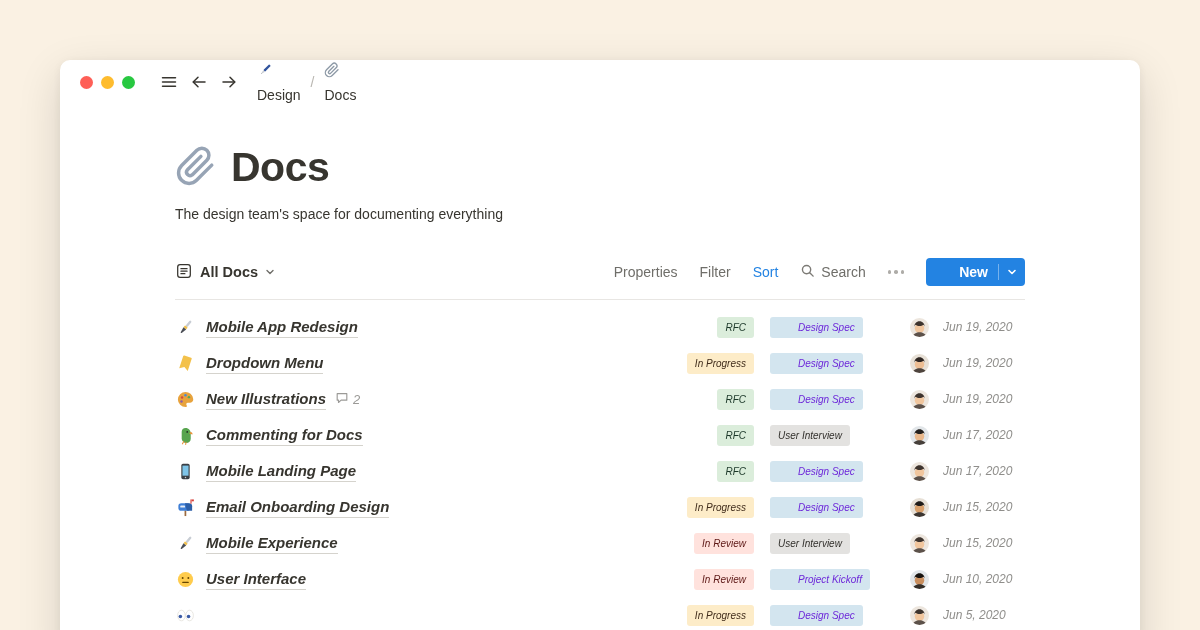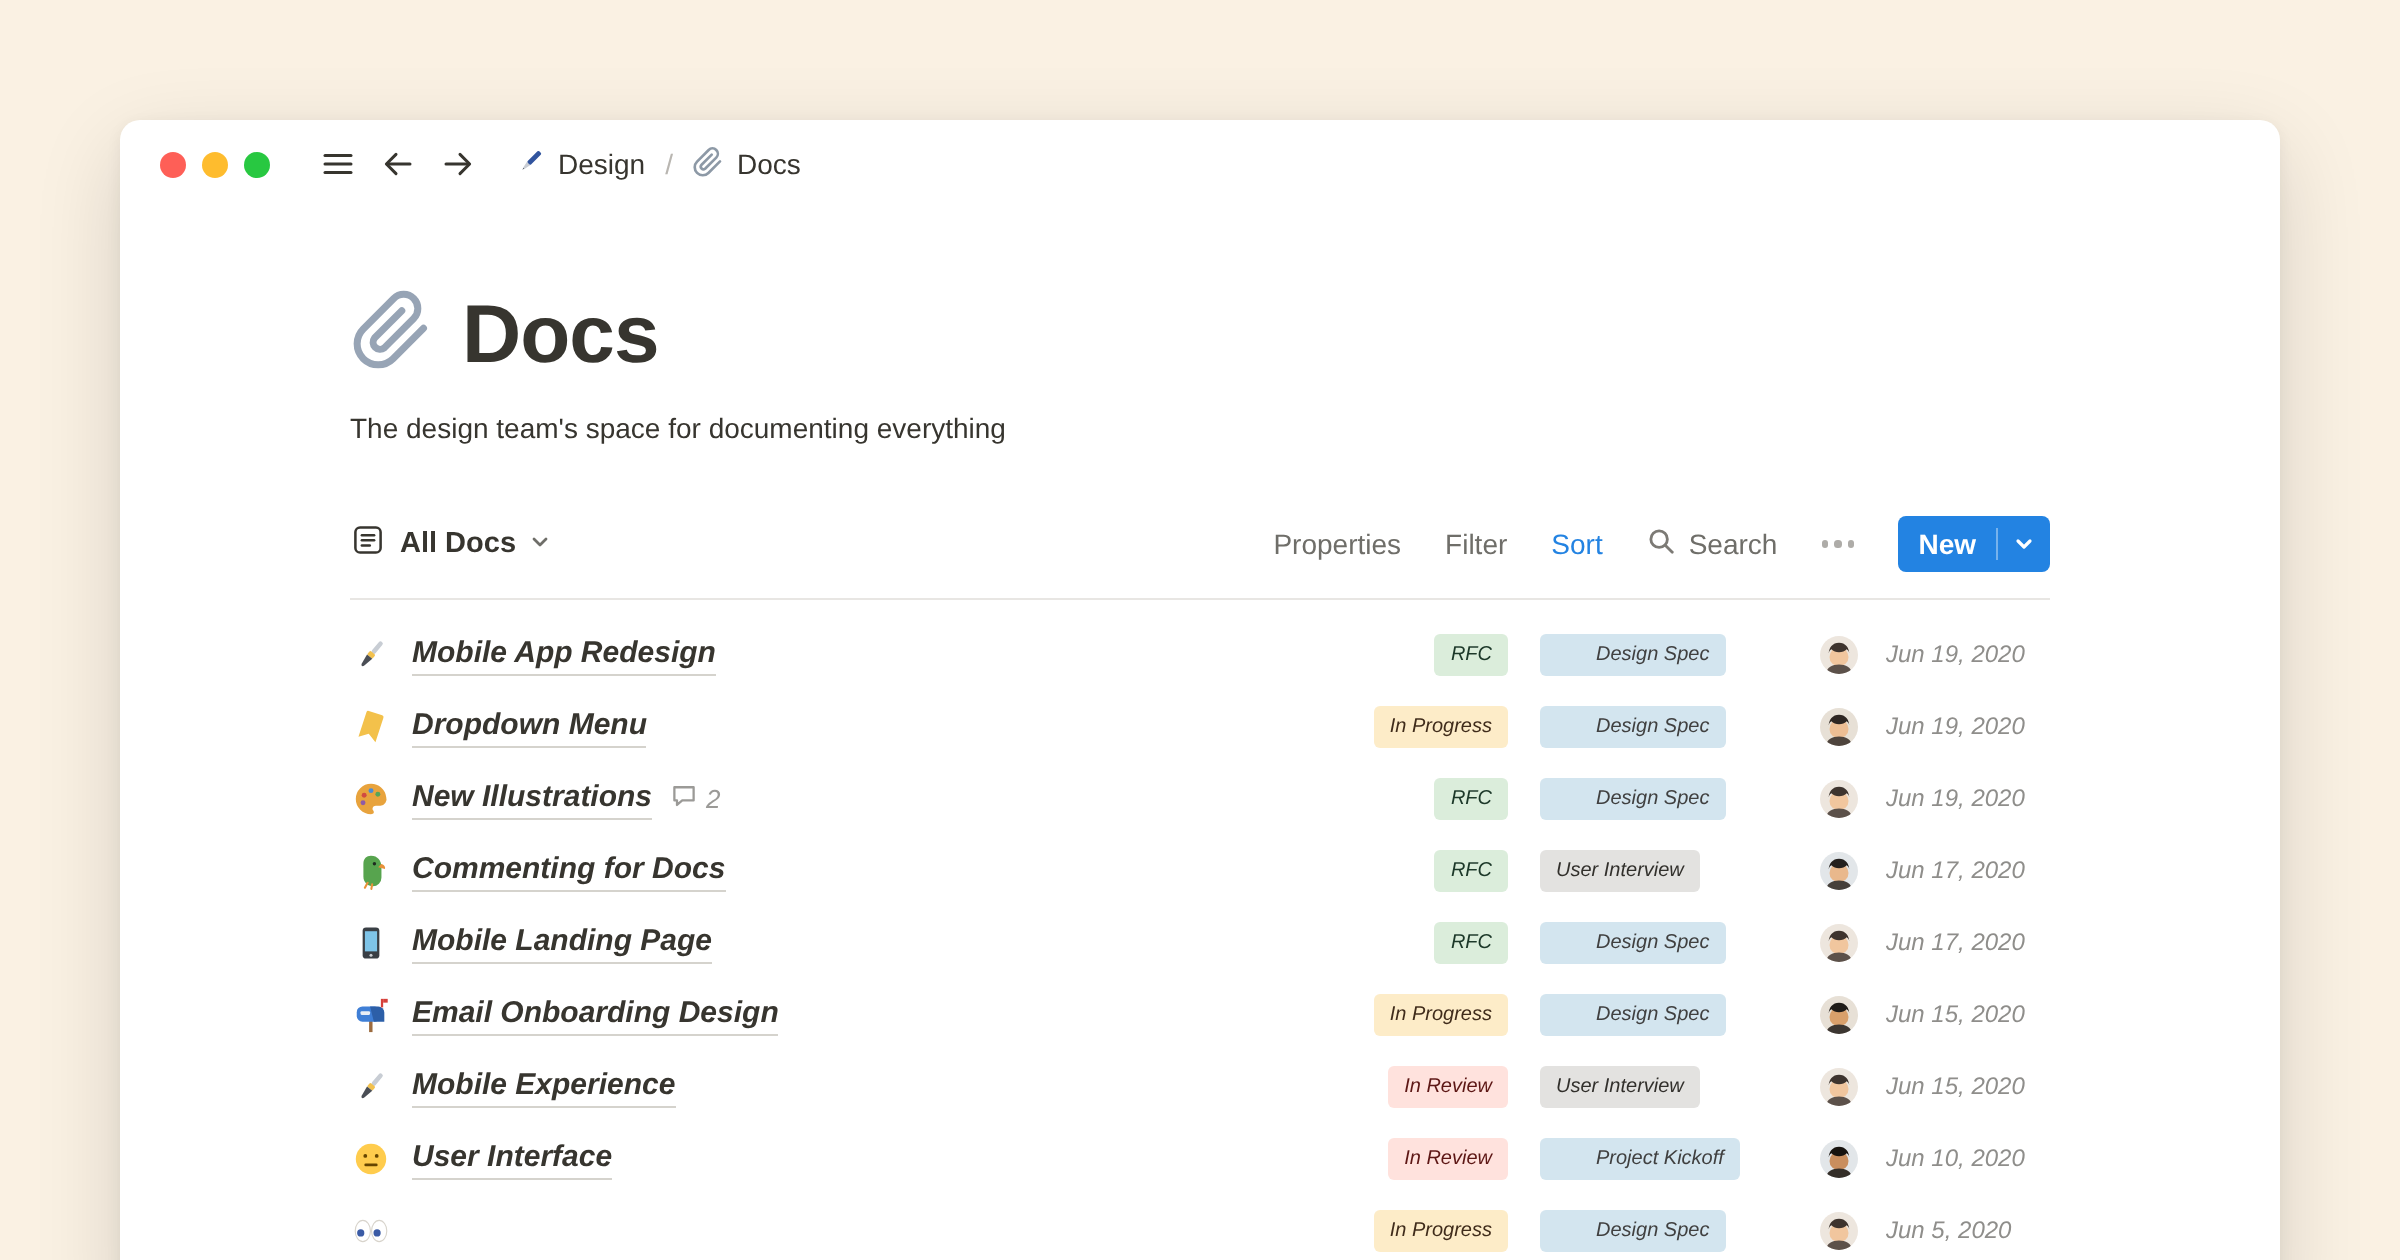--- a/index.html
+++ b/index.html
@@ -10,61 +10,61 @@
   .window{position:absolute;left:60px;top:60px;width:1080px;height:600px;
     background:#fff;border-radius:10px;box-shadow:0 14px 44px rgba(0,0,0,.14),0 2px 8px rgba(0,0,0,.06);}
 
   
   .topbar{display:flex;align-items:center;height:44px;padding:0 20px;font-size:14px;color:#37352F;}
   .lights{display:flex;gap:8px;margin-right:22px;}
   .light{width:13px;height:13px;border-radius:50%;}
   .light.red{background:#FE5F57;}.light.yellow{background:#FEBC2E;}.light.green{background:#28C841;}
   .tb-icon{display:inline-flex;align-items:center;justify-content:center;width:24px;height:24px;border-radius:4px;margin-right:6px;}
   .crumbs{display:flex;align-items:center;gap:7px;margin-left:10px;}
-  .crumb{display:flex;align-items:center;gap:6px;font-weight:400;}
+  .crumb{display:flex;gap:6px;font-weight:400;flex-direction:column;}
   .crumb-sep{color:#B9B6B1;padding:0 3px;}
   .tb-actions{margin-left:auto;display:flex;align-items:center;gap:24px;}
   .tb-action{color:#37352F;}
   .dots{display:inline-flex;gap:3px;align-items:center;}
   .dots i{width:3.5px;height:3.5px;border-radius:50%;background:#56544F;display:block;}
 
   
   .content{padding:40px 115px 0 115px;}
   .page-head{display:flex;align-items:center;gap:14px;}
   .page-title{font-size:41px;font-weight:700;color:#37352F;letter-spacing:-.5px;}
   .page-desc{margin-top:15px;font-size:14px;color:#37352F;}
 
   
   .toolbar{margin-top:36px;display:flex;align-items:center;}
   .view-switch{display:flex;align-items:center;gap:7px;font-size:14.5px;font-weight:600;color:#37352F;}
   .tool-right{margin-left:auto;display:flex;align-items:center;gap:22px;font-size:14px;color:#6F6E69;}
   .tool-link.sort{color:#2383E2;}
   .tool-search{display:flex;align-items:center;gap:6px;color:#6F6E69;}
   .new-btn{display:flex;align-items:center;height:28px;background:#2383E2;border-radius:4px;color:#fff;
-    font-size:14px;font-weight:600;overflow:hidden;}
+    font-size:14px;font-weight:600;overflow:hidden;padding-left:23px;}
   .new-btn .nb-label{padding:0 10px;}
   .nb-divider{width:1px;height:16px;background:rgba(255,255,255,.38);}
   .nb-chev{padding:0 8px;display:flex;align-items:center;}
 
   .divider{margin-top:13px;border-top:1px solid #E8E6E3;}
 
   
   .rows{padding-top:9px;}
   .row{display:flex;align-items:center;height:36px;font-style:italic;}
   .row-icon{width:20px;height:20px;display:inline-flex;align-items:center;justify-content:center;margin-right:11px;flex:none;}
   .row-title{font-size:15px;font-weight:600;color:#37352F;border-bottom:1px solid #D5D3CD;line-height:20px;white-space:nowrap;}
   .comment{display:flex;align-items:center;gap:4px;margin-left:9px;color:#9B9A97;font-size:13px;}
   .row-spacer{flex:1;}
   .col-status{width:96px;display:flex;justify-content:flex-end;flex:none;}
   .col-tag{width:130px;margin-left:16px;flex:none;display:flex;}
   .badge{font-size:10px;line-height:19px;padding:1px 8px;border-radius:3px;white-space:nowrap;}
   .badge.green{background:#DBEDDB;color:#1C3829;}
   .badge.yellow{background:#FDECC8;color:#402C1B;}
   .badge.red{background:#FFE2DD;color:#5D1715;text-align:center;}
-  .badge.blue{background:#D3E5EF;color:#404040;padding-left:28px;}
+  .badge.blue{background:#D3E5EF;color:#6d28d9;padding-left:28px;}
   .badge.gray{background:#E3E2E0;color:#32302C;}
   .avatar{width:19px;height:19px;border-radius:50%;overflow:hidden;flex:none;margin-left:10px;}
   .row-date{width:82px;margin-left:14px;font-size:12px;color:#8F8E8B;flex:none;white-space:nowrap;}
 </style>
 </head>
 <body>
 
 <div class="window" data-interactable="false">
 
   <div class="topbar" data-interactable="false">

